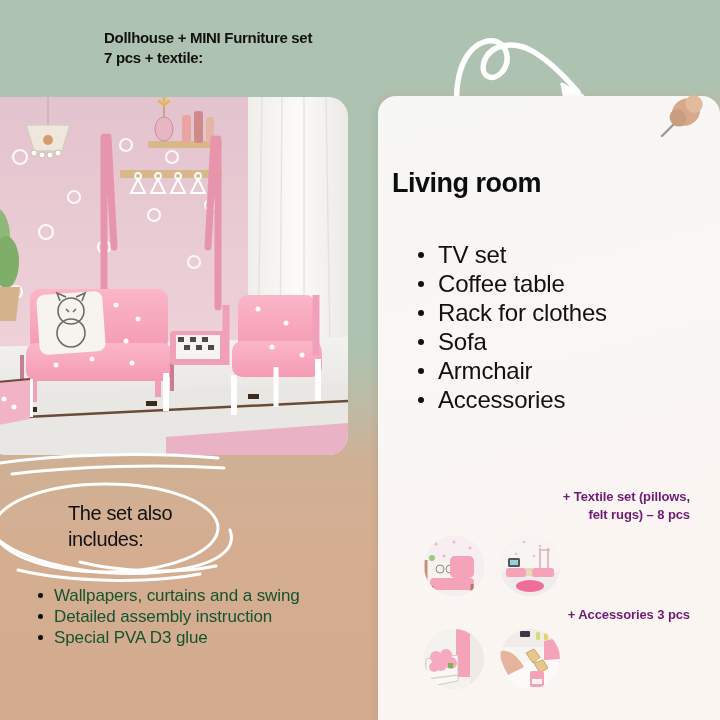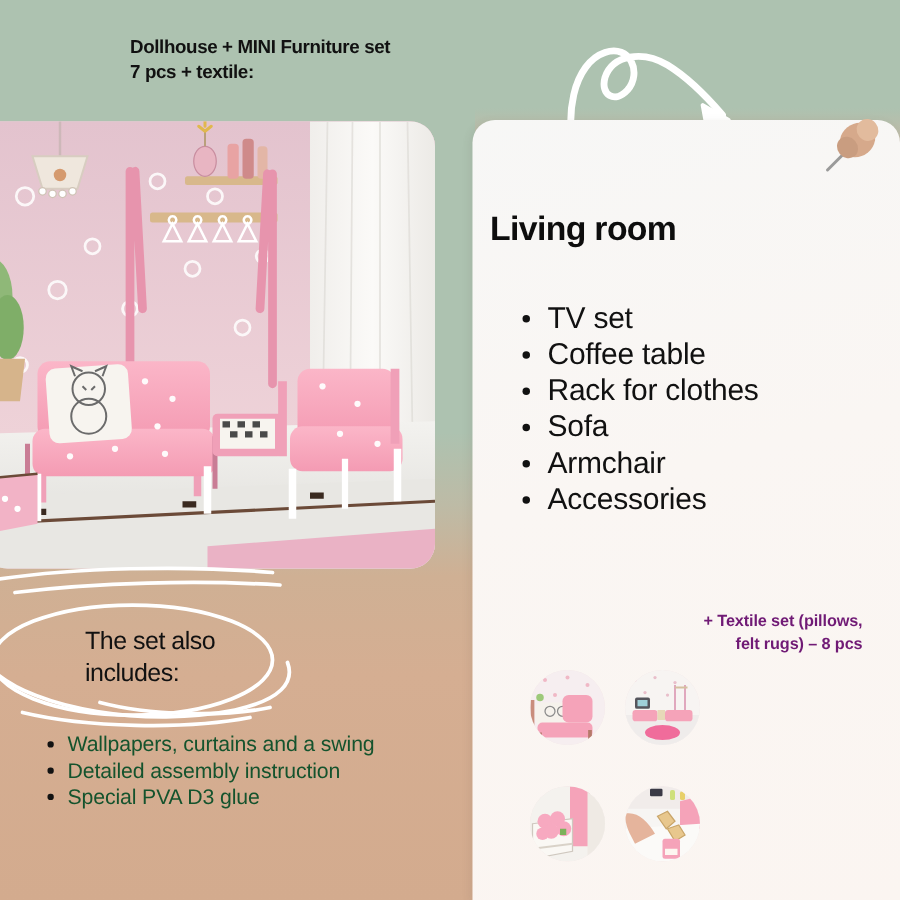--- a/index.html
+++ b/index.html
@@ -300,20 +300,21 @@
     <li>Sofa</li>
     <li>Armchair</li>
     <li>Accessories</li>
   </ul>
 
   <div class="sub-head sub-textile">
     <div>+ Textile set (pillows,</div>
     <div>felt rugs) – 8 pcs</div>
   </div>
 
+  <div class="sub-head sub-access">+ Accessories 3 pcs</div>
 
   <div class="thumb t1">
     <svg viewBox="0 0 60 60" preserveAspectRatio="xMidYMid slice">
       <rect width="60" height="60" fill="#f6eef0"></rect>
       <g fill="#f0b8c6">
           <circle cx="12" cy="8" r="1.6"></circle>
           <circle cx="30" cy="6" r="1.6"></circle>
           <circle cx="46" cy="12" r="1.6"></circle>
           <circle cx="20" cy="20" r="1.6"></circle>
           <circle cx="42" cy="26" r="1.6"></circle>

